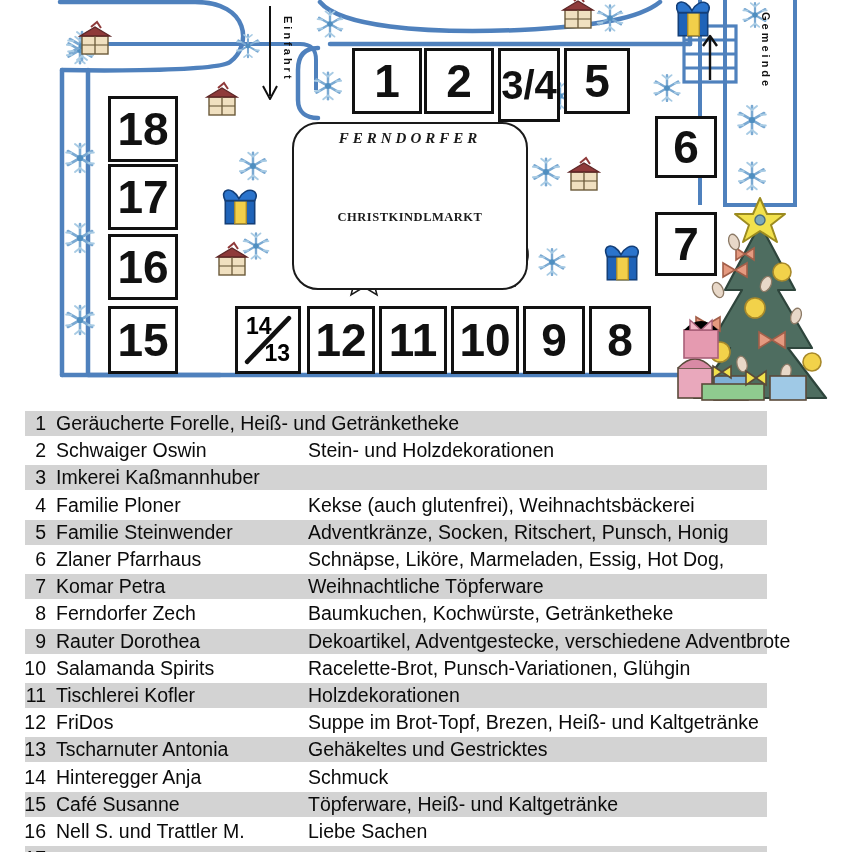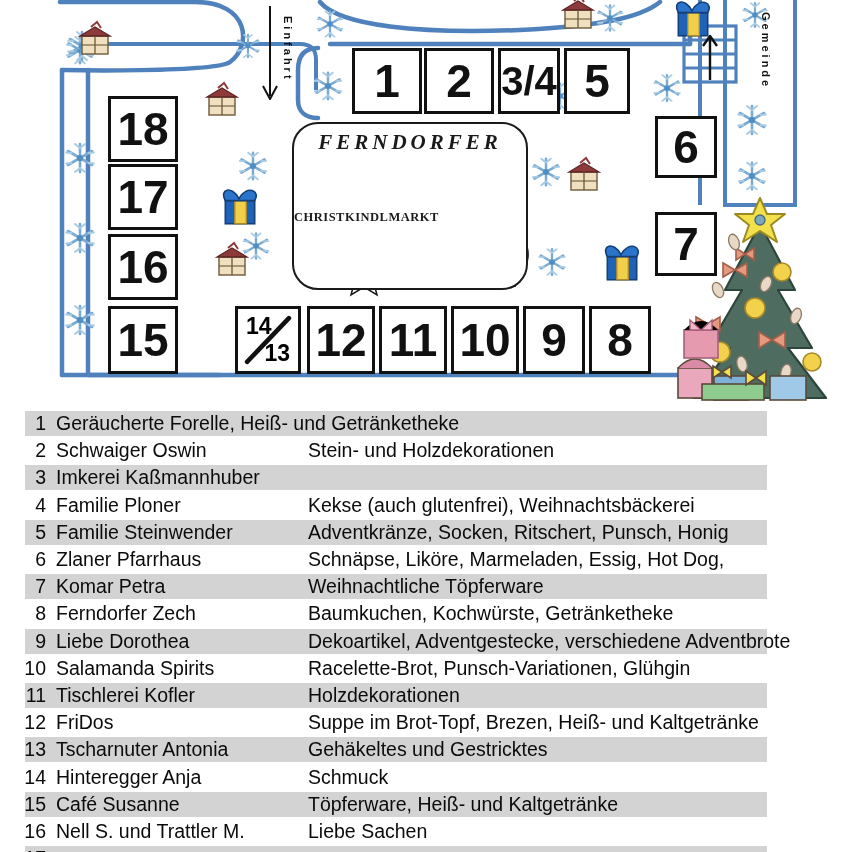--- a/index.html
+++ b/index.html
@@ -45,25 +45,25 @@
     position:absolute;
     font-size:11px;font-weight:bold;letter-spacing:3px;color:#111;
     writing-mode:vertical-rl;text-orientation:mixed;
     font-family:"Liberation Sans", sans-serif;
   }
 
   
   .emblem{position:absolute;box-sizing:border-box;border:2px solid #1a1a1a;border-radius:26px;background:#fff;}
   .emblem .brand{
     position:absolute;top:6px;left:0;width:100%;text-align:center;
-    font-family:"Liberation Serif", serif;font-size:21px;font-style:italic;
+    font-family:"Liberation Serif", serif;font-size:15px;font-style:italic;
     letter-spacing:4px;color:#1a1a1a;font-weight:bold;
   }
   .emblem .banner-text{
-    position:absolute;top:86px;left:0;width:100%;text-align:left;
+    position:absolute;top:86px;left:0;width:100%;text-align:center;
     font-family:"Liberation Serif", serif;font-size:12.5px;letter-spacing:0.5px;
     color:#1a1a1a;font-weight:bold;
   }
 
   
   .legend{position:absolute;left:0;top:410px;width:852px;height:442px;overflow:hidden;}
   .row{
     position:relative;height:27.2px;display:flex;align-items:center;
     font-family:"Liberation Sans", sans-serif;font-size:19.5px;color:#0b0b0b;
   }
@@ -380,21 +380,21 @@
     <div class="stall s-big" style="left:108px;top:306px;width:70px;height:68px;">
         <span>15</span>
       </div>
 
     <div class="stall s-big" style="left:352px;top:48px;width:70px;height:66px;">
         <span>1</span>
       </div>
     <div class="stall s-big" style="left:424px;top:48px;width:70px;height:66px;">
         <span>2</span>
       </div>
-    <div class="stall s-mid" style="left:498px;top:48px;width:62px;height:66px;">
+    <div class="stall s-mid" style="left:498px;top:48px;width:62px;height:74px;">
         <span>3/4</span>
       </div>
     <div class="stall s-big" style="left:564px;top:48px;width:66px;height:66px;">
         <span>5</span>
       </div>
 
     <div class="stall s-big" style="left:655px;top:116px;width:62px;height:62px;">
         <span>6</span>
       </div>
     <div class="stall s-big" style="left:655px;top:212px;width:62px;height:64px;">
@@ -466,21 +466,21 @@
           <div class="goods">Weihnachtliche Töpferware</div>
         </div>
         <div class="row">
           <div class="num">8</div>
           <div class="name">Ferndorfer Zech</div>
           <div class="goods">Baumkuchen, Kochwürste, Getränketheke</div>
         </div>
         <div class="row alt">
           <div class="shade" style="display: block;"></div>
           <div class="num">9</div>
-          <div class="name">Liebe Dorothea</div>
+          <div class="name">Rauter Dorothea</div>
           <div class="goods">Dekoartikel, Adventgestecke, verschiedene Adventbrote</div>
         </div>
         <div class="row">
           <div class="num">10</div>
           <div class="name">Salamanda Spirits</div>
           <div class="goods">Racelette-Brot, Punsch-Variationen, Glühgin</div>
         </div>
         <div class="row alt">
           <div class="shade" style="display: block;"></div>
           <div class="num">11</div>

